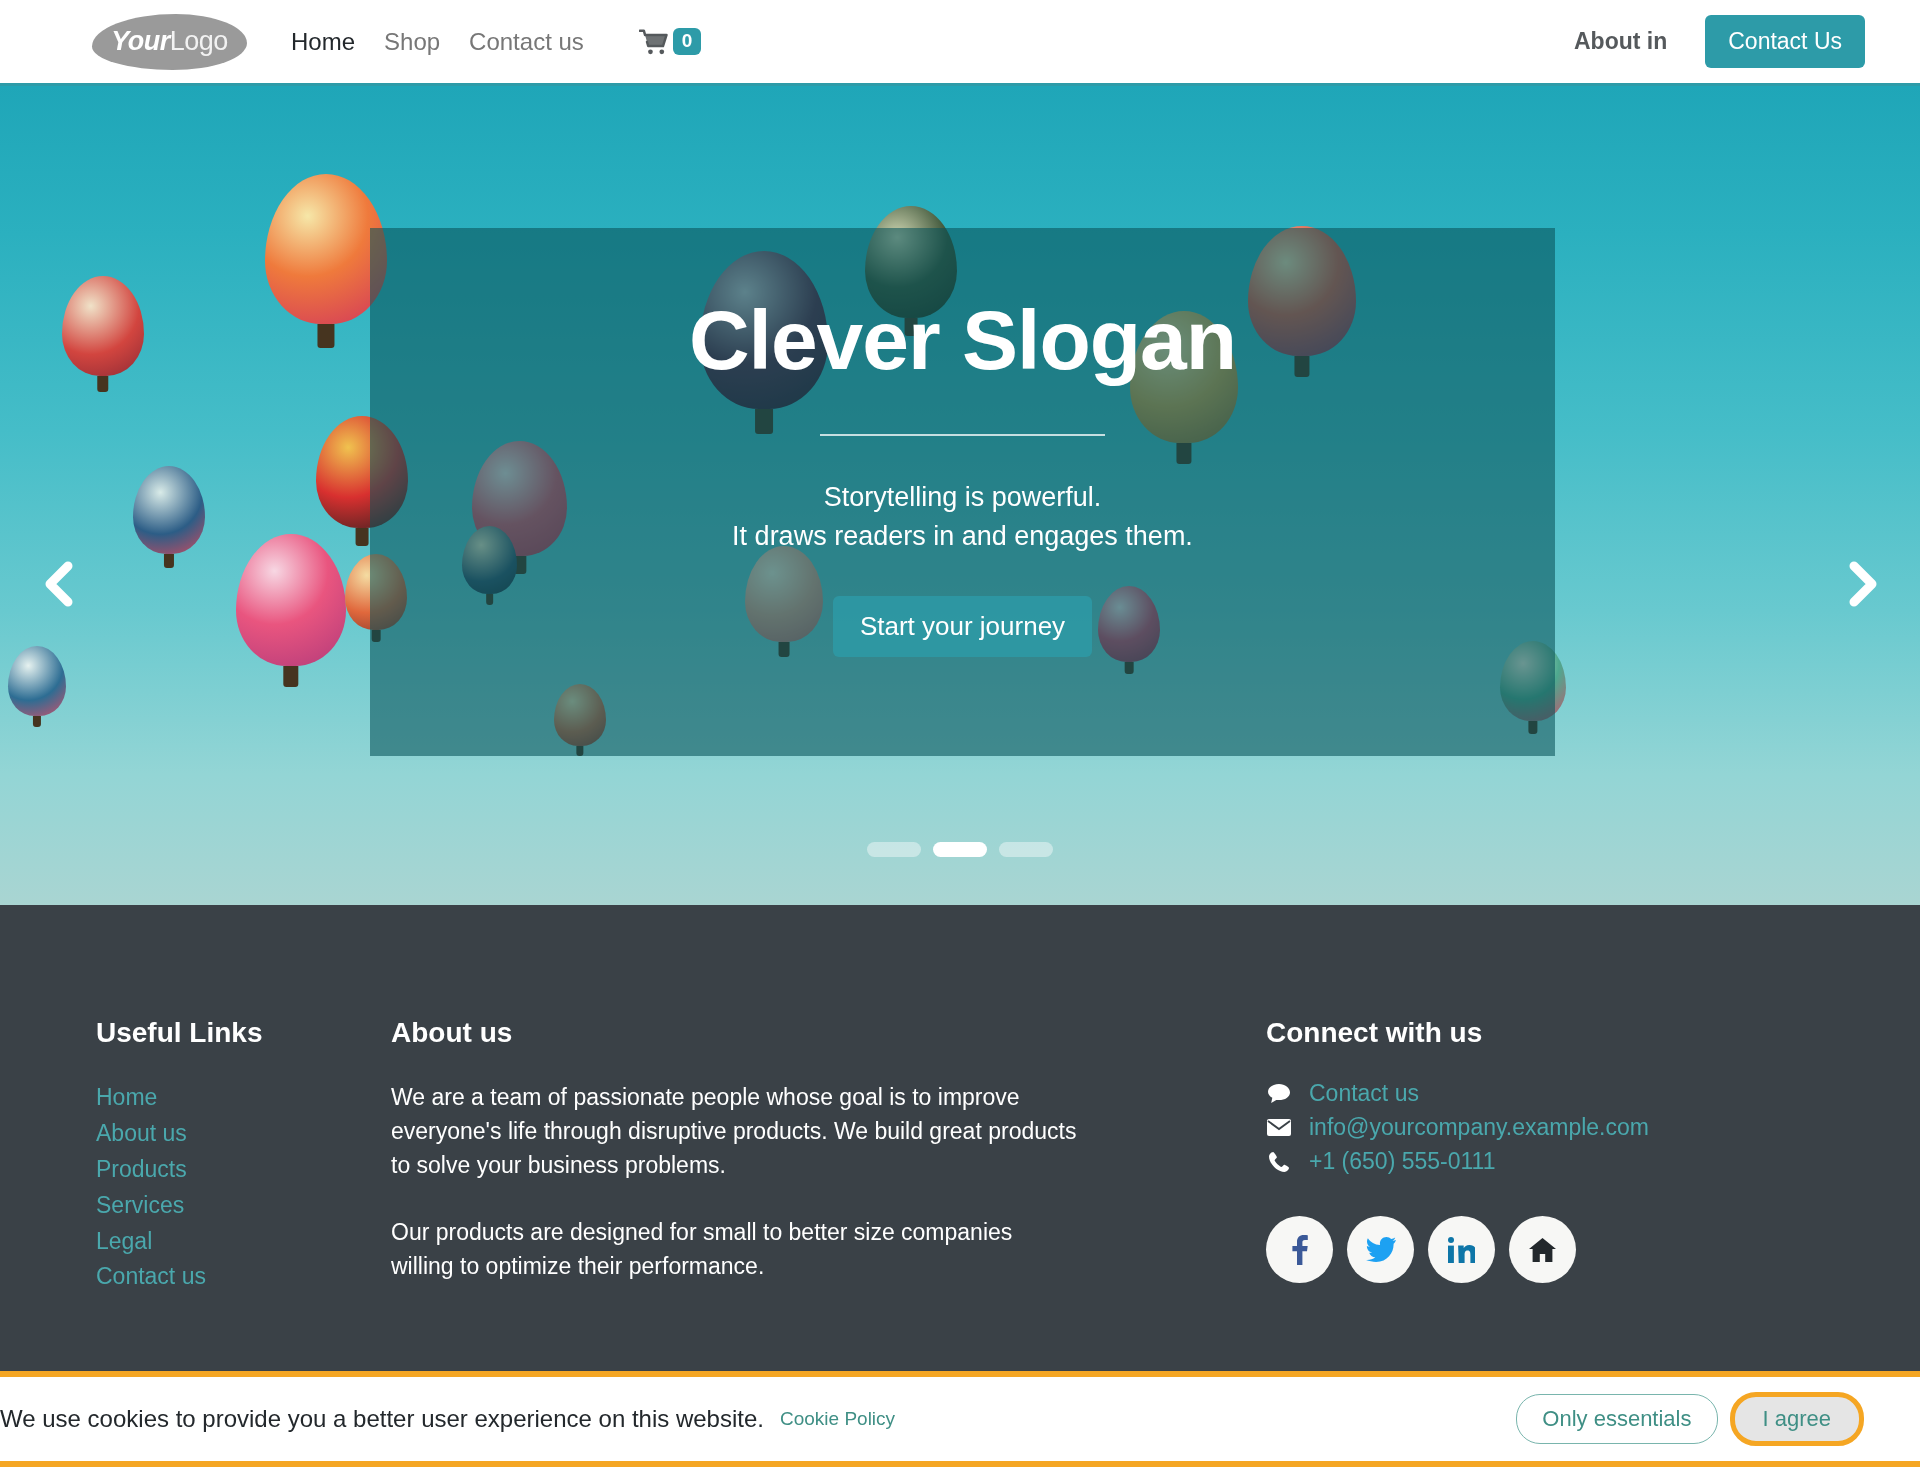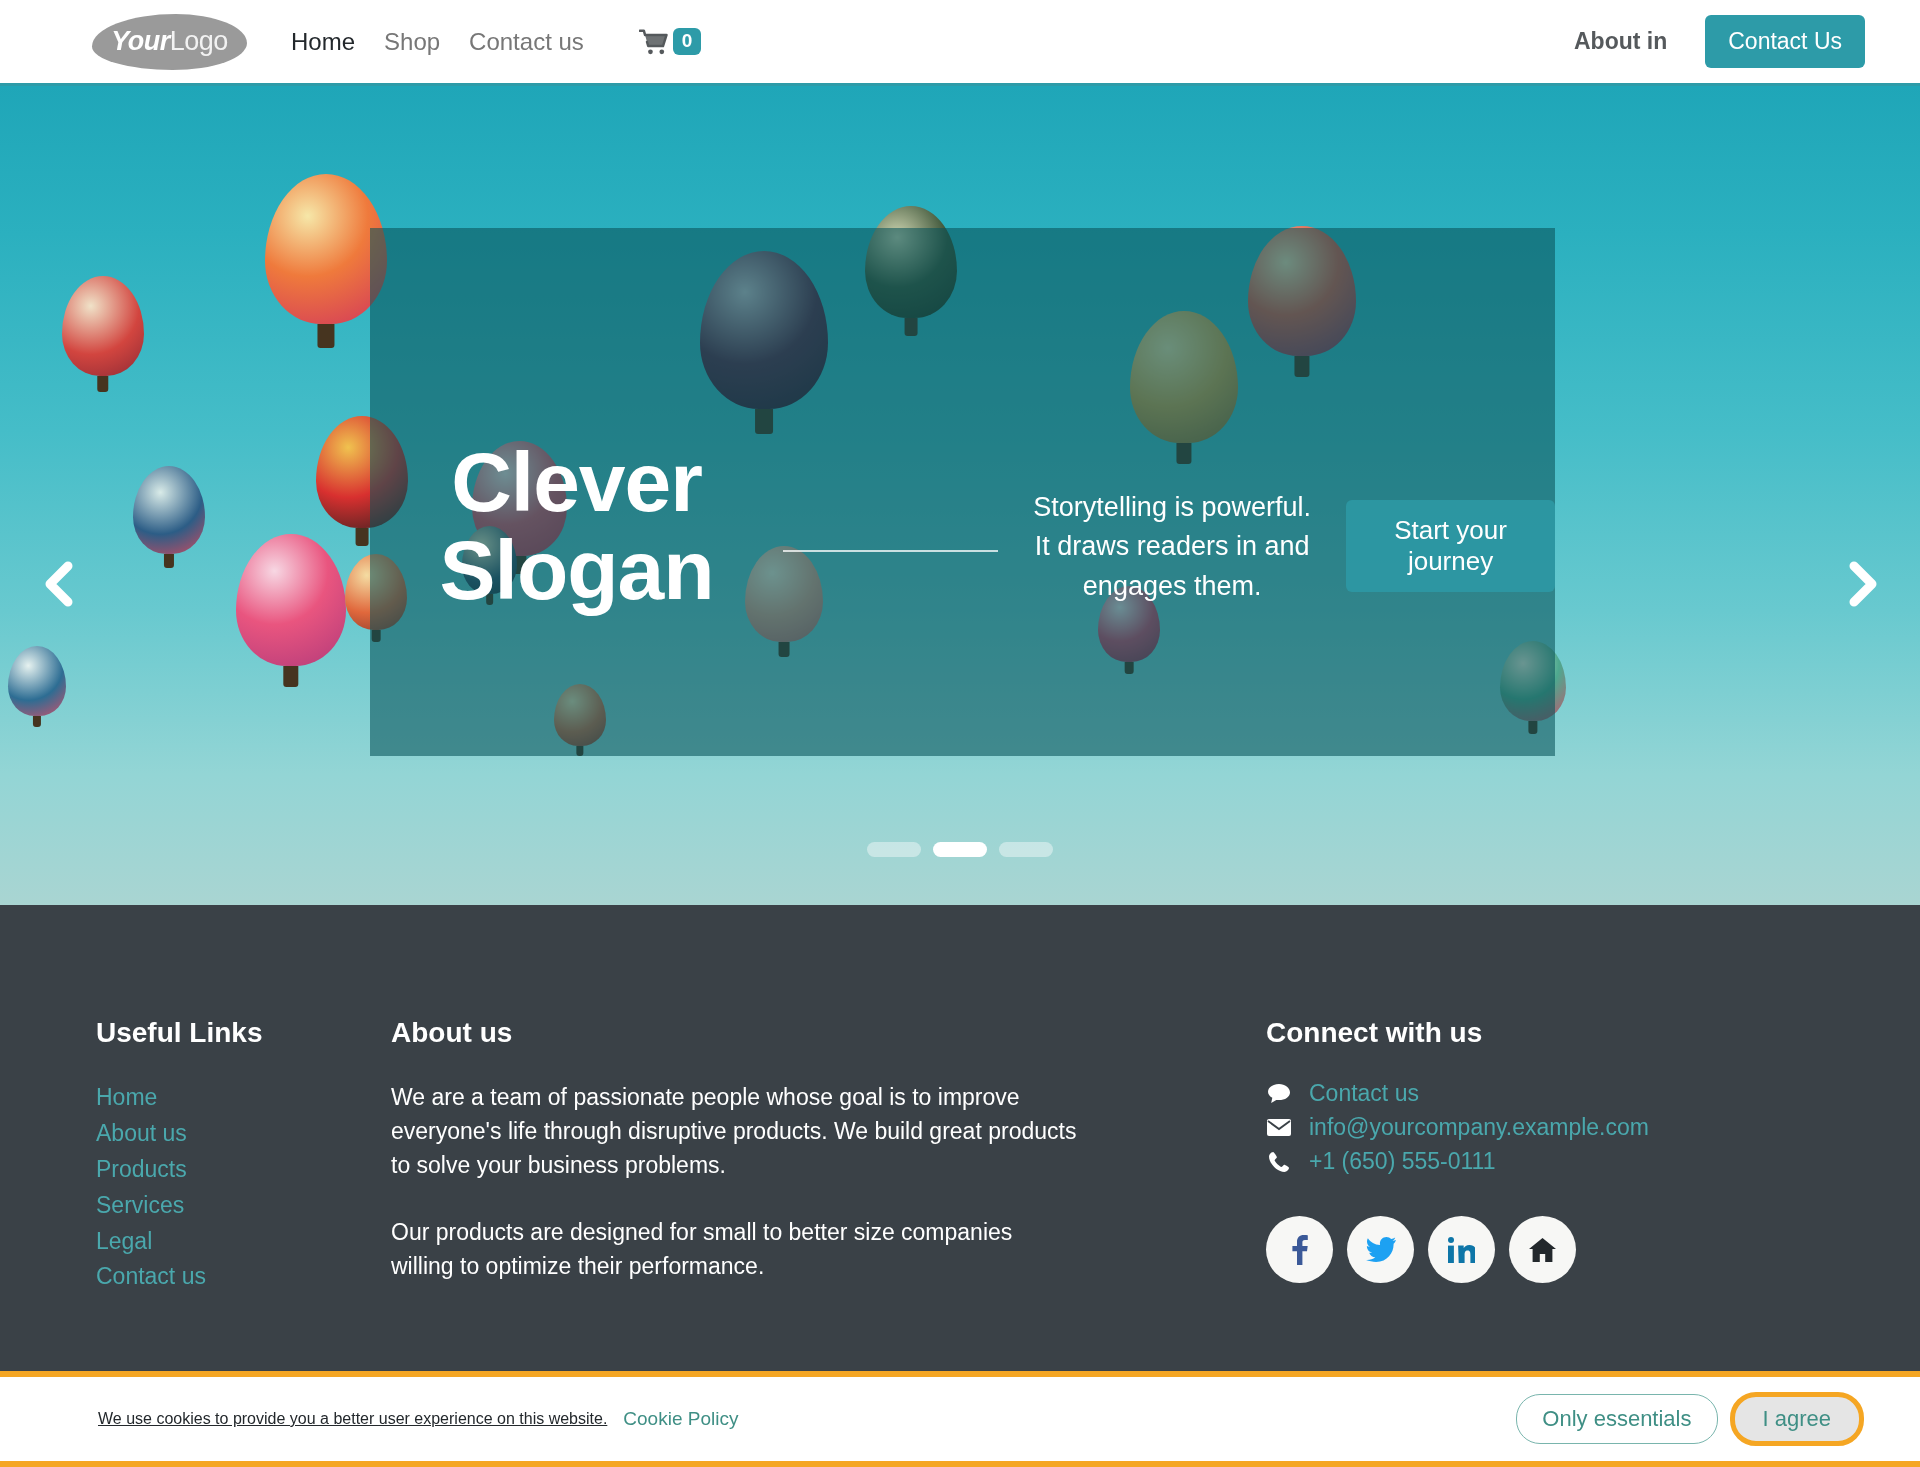--- a/index.html
+++ b/index.html
@@ -112,21 +112,21 @@
     position:absolute;
     left:370px; top:142px;
     width:1185px; height:528px;
     background:rgba(8,82,90,0.58);
     z-index:5;
   }
   .hero-content {
     position:absolute; z-index:8;
     left:370px; top:142px;
     width:1185px; height:528px;
-    display:flex; flex-direction:row;
+    display:flex; flex-direction:column;
     align-items:center; justify-content:flex-start;
     padding-top:68px;
   }
   .hero-title {
     font-size:84px; font-weight:bold; color:#ffffff;
     letter-spacing:-1px; line-height:1.05;
     text-align:center;
   }
   .hero-rule {
     width:285px; height:2px;
@@ -228,24 +228,22 @@
   
   .cookie-bar {
     position:absolute; left:0; bottom:0;
     width:1920px; height:96px;
     background:#ffffff;
     border-top:6px solid #f5a623;
     border-bottom:6px solid #f5a623;
     display:flex; align-items:center;
   }
   .cookie-text {
-    margin-left:98px;
-    font-size:16px; color:#23282c;
-    white-space:nowrap;
-    text-decoration:underline;
+    font-size:24px; color:#23282c;
+    white-space:nowrap;
   }
   .cookie-policy {
     margin-left:16px;
     font-size:19px; color:#3f8f85;
     text-decoration:none;
     white-space:nowrap;
   }
   .cookie-btns {
     margin-left:auto; margin-right:56px;
     display:flex; align-items:center; gap:12px;

